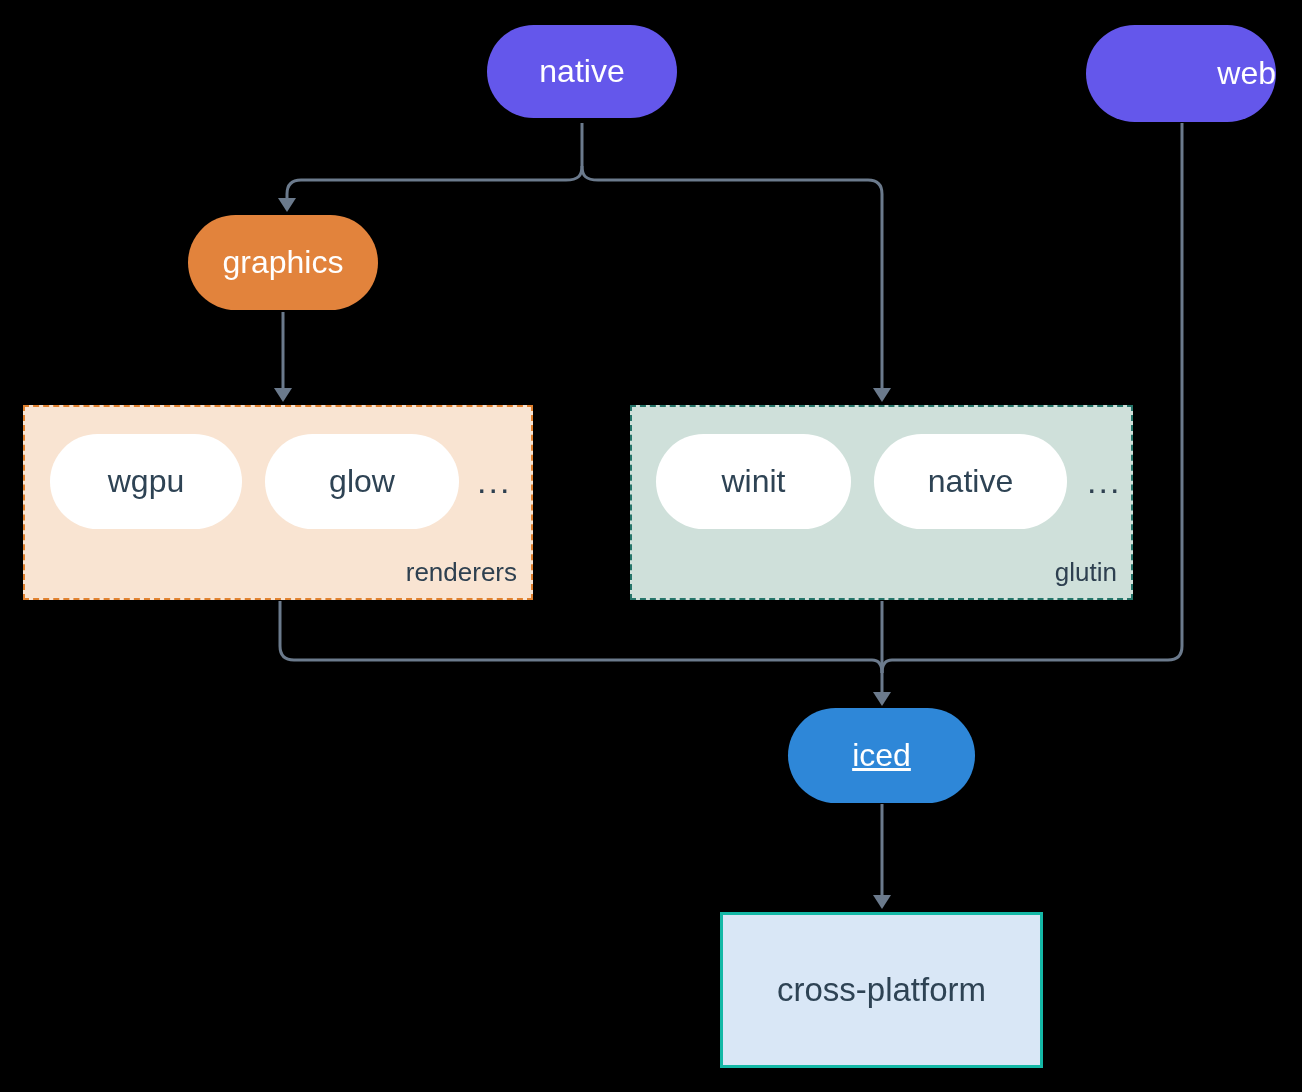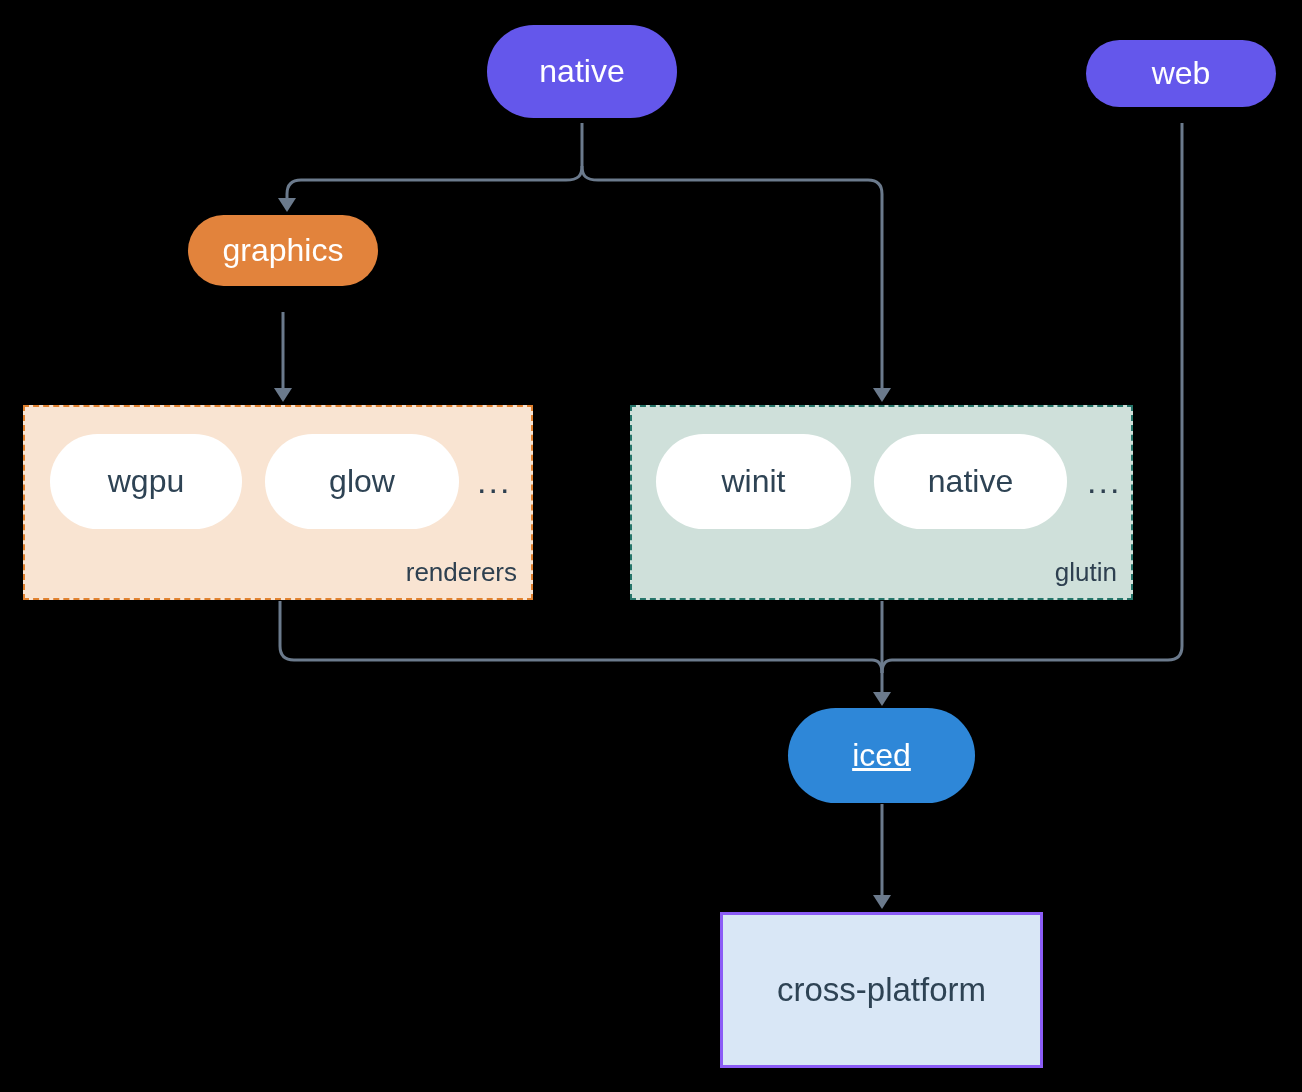--- a/index.html
+++ b/index.html
@@ -22,21 +22,21 @@
   .group.shells{background:#cfe0da;border-color:#26756a;text-decoration:underline;}
   .group-label{
     position:absolute;right:14px;bottom:10px;
     font-size:26px;color:#2e4050;
   }
   .ellipsis{
     position:absolute;font-size:34px;color:#2e4050;letter-spacing:2px;
   }
   .app-box{
     position:absolute;left:720px;top:912px;width:323px;height:156px;
-    background:#d9e7f6;border:3px solid #8b5cf6;box-sizing:border-box;
+    background:#d9e7f6;border:3px solid #14b8a6;box-sizing:border-box;
     display:flex;flex-direction:column;align-items:center;justify-content:center;
     font-size:33px;color:#2e4354;line-height:1.45;text-align:center;
   }
   svg.wires{position:absolute;left:0;top:0;pointer-events:none;}
   .wire{stroke:#6b7a8c;stroke-width:3;fill:none;}
   .head{fill:#6b7a8c;stroke:none;}
 </style>
 </head>
 <body>
 
@@ -63,25 +63,25 @@
   <g>
     <path class="wire" d="M882 804 L882 895"></path>
     <polygon class="head" points="882,909 873,895 891,895"></polygon>
   </g>
 </svg>
 
 <div class="pill purple" style="left:487px;top:25px;width:190px;height:93px;">
   <span>native</span>
 </div>
 
-<div class="pill purple" style="left:1086px;top:40px;width:190px;height:67px;">
+<div class="pill purple" style="left:1086px;top:25px;width:190px;height:97px;justify-content:flex-end;">
   <span>web</span>
 </div>
 
-<div class="pill orange" style="left:188px;top:215px;width:190px;height:71px;">
+<div class="pill orange" style="left:188px;top:215px;width:190px;height:95px;">
   <span>graphics</span>
 </div>
 
 <div class="group renderers" style="left:23px;top:405px;width:510px;height:195px;">
   <div class="pill white" style="left:25px;top:27px;width:192px;height:95px;">
     <span>wgpu</span>
   </div>
   <div class="pill white" style="left:240px;top:27px;width:194px;height:95px;">
     <span>glow</span>
   </div>

